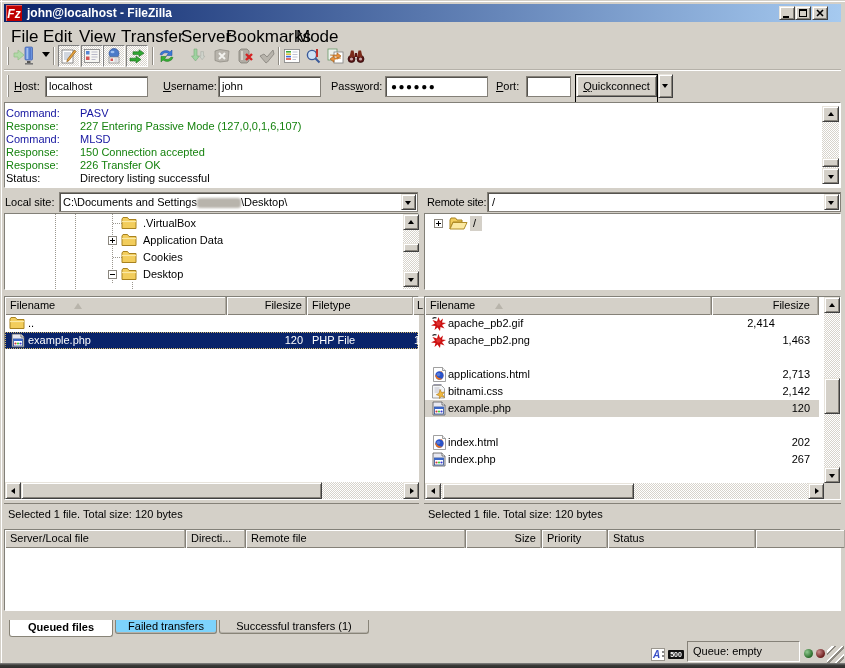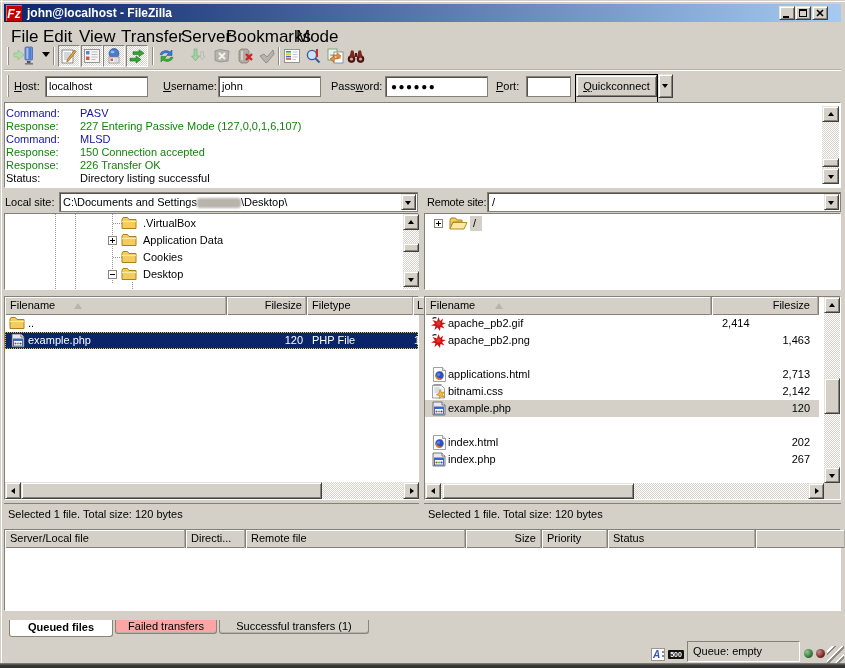--- a/index.html
+++ b/index.html
@@ -335,21 +335,21 @@
     <div class="hseg" style="left:287px;width:107px;text-align:right;padding-right:8px">Filesize</div>
     <div class="abs" style="left:70px;top:6px;width:0;height:0;border-left:4px solid transparent;border-right:4px solid transparent;border-bottom:6px solid #b8b4ab"></div>
   </div>
   <div class="row" style="left:0;top:18px;width:399px">
     <svg class="abs" style="left:5px;top:0" width="17" height="17" viewBox="0 0 17 17">
         <path d="M8.5 2 L10 6 L13 3.5 L12 7.5 L16 8 L12 10 L14.5 13.5 L10.5 12 L10 16 L7.5 12.5 L4.5 15 L5.5 11 L1 10.5 L5 8.5 L2.5 5 L7 6.5 Z" fill="#cc1111"></path>
         <circle cx="8.5" cy="8.5" r="2.2" fill="#e03030"></circle>
         <path d="M2.5 3.5 q2 -1.5 4 -0.5" stroke="#222" stroke-width="1.1" fill="none"></path>
       </svg>
     <span class="abs" style="left:23px">apache_pb2.gif</span>
-      <span class="abs" style="left:297px;width:98px;text-align:left">2,414</span>
+      <span class="abs" style="left:287px;width:98px;text-align:center">2,414</span>
   </div>
   <div class="row" style="left:0;top:35px;width:399px">
     <svg class="abs" style="left:5px;top:0" width="17" height="17" viewBox="0 0 17 17">
         <path d="M8.5 2 L10 6 L13 3.5 L12 7.5 L16 8 L12 10 L14.5 13.5 L10.5 12 L10 16 L7.5 12.5 L4.5 15 L5.5 11 L1 10.5 L5 8.5 L2.5 5 L7 6.5 Z" fill="#cc1111"></path>
         <circle cx="8.5" cy="8.5" r="2.2" fill="#e03030"></circle>
         <path d="M2.5 3.5 q2 -1.5 4 -0.5" stroke="#222" stroke-width="1.1" fill="none"></path>
       </svg>
     <span class="abs" style="left:23px">apache_pb2.png</span>
       <span class="abs" style="left:287px;width:98px;text-align:right">1,463</span>
   </div>
@@ -444,21 +444,21 @@
     <div class="hseg" style="left:241px;width:220px;padding-left:5px">Remote file</div>
     <div class="hseg" style="left:461px;width:76px;text-align:right;padding-right:5px">Size</div>
     <div class="hseg" style="left:537px;width:66px;padding-left:5px">Priority</div>
     <div class="hseg" style="left:603px;width:148px;padding-left:5px">Status</div>
     <div class="hseg" style="left:751px;width:90px"></div>
   </div>
 </div>
 
 <div id="tabs" class="abs" style="left:4px;top:620px;width:837px;height:18px">
   <div class="abs" style="left:5px;top:0;width:104px;height:17px;background:#fff;border:1px solid #888478;border-top:none;border-radius:0 0 3px 3px;text-align:center;line-height:15px;font-weight:bold">Queued files</div>
-  <div class="abs" style="left:111px;top:0;width:102px;height:14px;background:#fca5a5;border:1px solid #888478;border-top:none;border-radius:0 0 3px 3px;text-align:center;line-height:13px;box-shadow:inset 0 -1px 0 #b5b1a9">Failed transfers</div>
+  <div class="abs" style="left:111px;top:0;width:102px;height:14px;background:#7dd3fc;border:1px solid #888478;border-top:none;border-radius:0 0 3px 3px;text-align:center;line-height:13px;box-shadow:inset 0 -1px 0 #b5b1a9">Failed transfers</div>
   <div class="abs" style="left:215px;top:0;width:150px;height:14px;background:#d4d0c8;border:1px solid #888478;border-top:none;border-radius:0 0 3px 3px;text-align:center;line-height:13px;box-shadow:inset 0 -1px 0 #b5b1a9">Successful transfers (1)</div>
 </div>
 
 <div id="sbar" class="abs" style="left:0;top:640px;width:845px;height:24px">
   <div class="abs" style="left:651px;top:8px;width:14px;height:13px;background:#fff;border:1px solid #9a968e">
     <span class="abs" style="left:1px;top:0px;font-size:10px;font-weight:bold;color:#3a50c8;font-style:italic">A</span>
     <div class="abs" style="left:10px;top:2px;width:2px;height:2px;background:#888"></div>
     <div class="abs" style="left:10px;top:6px;width:2px;height:2px;background:#888"></div>
   </div>
   <div class="abs" style="left:668px;top:10px;width:16px;height:9px;background:#111;border-radius:1px;color:#fff;font-size:7px;font-weight:bold;text-align:center;line-height:9px;letter-spacing:0">500</div>

